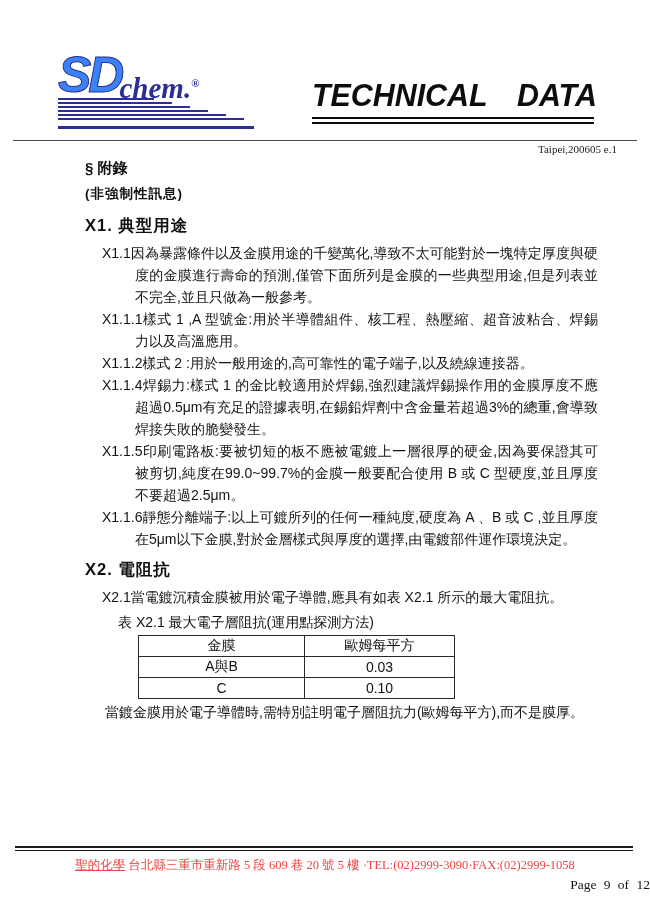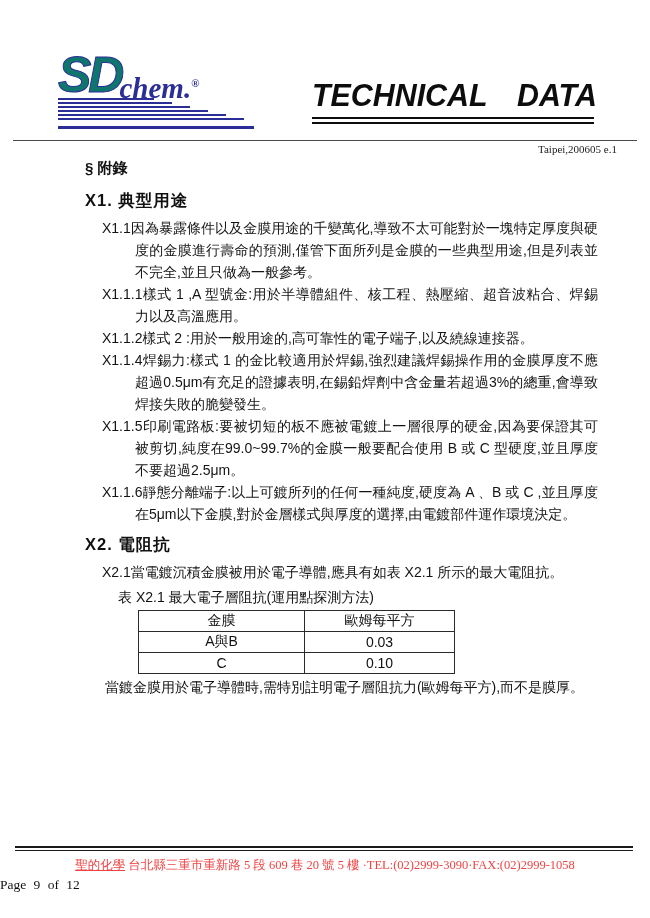--- a/index.html
+++ b/index.html
@@ -9,21 +9,21 @@
     background:#ffffff; overflow:hidden; color:#111;
     font-family:"Liberation Sans","DejaVu Sans",sans-serif;
   }
   
   .header { position:absolute; top:48px; left:0; right:0; height:88px; }
   .logo { position:absolute; left:58px; top:2px; width:210px; height:84px; }
   .logo-text { position:relative; white-space:nowrap; line-height:1; }
   .logo-sd {
     font-family:"Liberation Sans","DejaVu Sans",sans-serif;
     font-weight:bold; font-style:italic; font-size:50px; letter-spacing:-3px;
-    color:#0f766e; -webkit-text-stroke:1px #2b2e96;
+    color:#3b82f6; -webkit-text-stroke:1px #2b2e96;
   }
   .logo-chem {
     font-family:"Liberation Serif","DejaVu Serif",serif;
     font-weight:bold; font-style:italic; font-size:29px; color:#2b2e96;
     position:relative; top:6px; left:-2px; letter-spacing:0px;
   }
   .logo-reg { font-size:11px; color:#2b2e96; vertical-align:super; font-style:normal; font-weight:bold; }
   .speedlines { position:absolute; left:0; top:48px; }
   .speedlines .sl { height:2px; background:#2b2e96; margin-bottom:2px; }
   .sl1{width:96px;} .sl2{width:114px;} .sl3{width:132px;} .sl4{width:150px;} .sl5{width:168px;} .sl6{width:186px;}
@@ -67,21 +67,21 @@
     margin-left:-13px; padding-left:15px; text-indent:-15px; width:490px;
   }
   
   .footer { position:absolute; left:0; right:0; bottom:24px; }
   .footer-rule { margin:0 17px 5px 15px; height:5px; border-top:2px solid #1a1a1a; border-bottom:1px solid #1a1a1a; }
   .footer-line {
     text-align:center; font-size:12.5px; line-height:18px; color:#ef4444;
     font-family:"Liberation Serif","DejaVu Serif",serif; white-space:nowrap;
   }
   .footer-company { text-decoration:underline; }
-  .page-num { text-align:left; font-size:13.5px; line-height:19px; margin-top:1px;
+  .page-num { text-align:right; font-size:13.5px; line-height:19px; margin-top:1px;
     font-family:"Liberation Serif","DejaVu Serif",serif; word-spacing:4px; }
 </style>
 </head>
 <body>
 
 <div class="page">
 
   <div class="header">
     <div class="logo">
       <div class="logo-text">
@@ -101,20 +101,21 @@
       <div class="doc-title">TECHNICAL DATA</div>
       <div class="title-rule"></div>
     </div>
   </div>
 
   <div class="page-rule"></div>
   <div class="revision">Taipei,200605 e.1</div>
 
   <div class="main">
     <div class="appendix-heading">§ 附錄</div>
+    <div class="appendix-note">(非強制性訊息)</div>
 
     <div class="sec-heading">X1. 典型用途</div>
 
     <div class="para"><span class="plabel">X1.1</span><span>因為暴露條件以及金膜用途的千變萬化,導致不太可能對於一塊特定厚度與硬度的金膜進行壽命的預測,僅管下面所列是金膜的一些典型用途,但是列表並不完全,並且只做為一般參考。</span></div>
     <div class="para"><span class="plabel">X1.1.1</span><span>樣式 1 ,A 型號金:用於半導體組件、核工程、熱壓縮、超音波粘合、焊錫力以及高溫應用。</span></div>
     <div class="para"><span class="plabel">X1.1.2</span><span>樣式 2 :用於一般用途的,高可靠性的電子端子,以及繞線連接器。</span></div>
     <div class="para"><span class="plabel">X1.1.4</span><span>焊錫力:樣式 1 的金比較適用於焊錫,強烈建議焊錫操作用的金膜厚度不應超過0.5μm有充足的證據表明,在錫鉛焊劑中含金量若超過3%的總重,會導致焊接失敗的脆變發生。</span></div>
     <div class="para"><span class="plabel">X1.1.5</span><span>印刷電路板:要被切短的板不應被電鍍上一層很厚的硬金,因為要保證其可被剪切,純度在99.0~99.7%的金膜一般要配合使用 B 或 C 型硬度,並且厚度不要超過2.5μm。</span></div>
     <div class="para"><span class="plabel">X1.1.6</span><span>靜態分離端子:以上可鍍所列的任何一種純度,硬度為 A 、B 或 C ,並且厚度在5μm以下金膜,對於金層樣式與厚度的選擇,由電鍍部件運作環境決定。</span></div>
 

